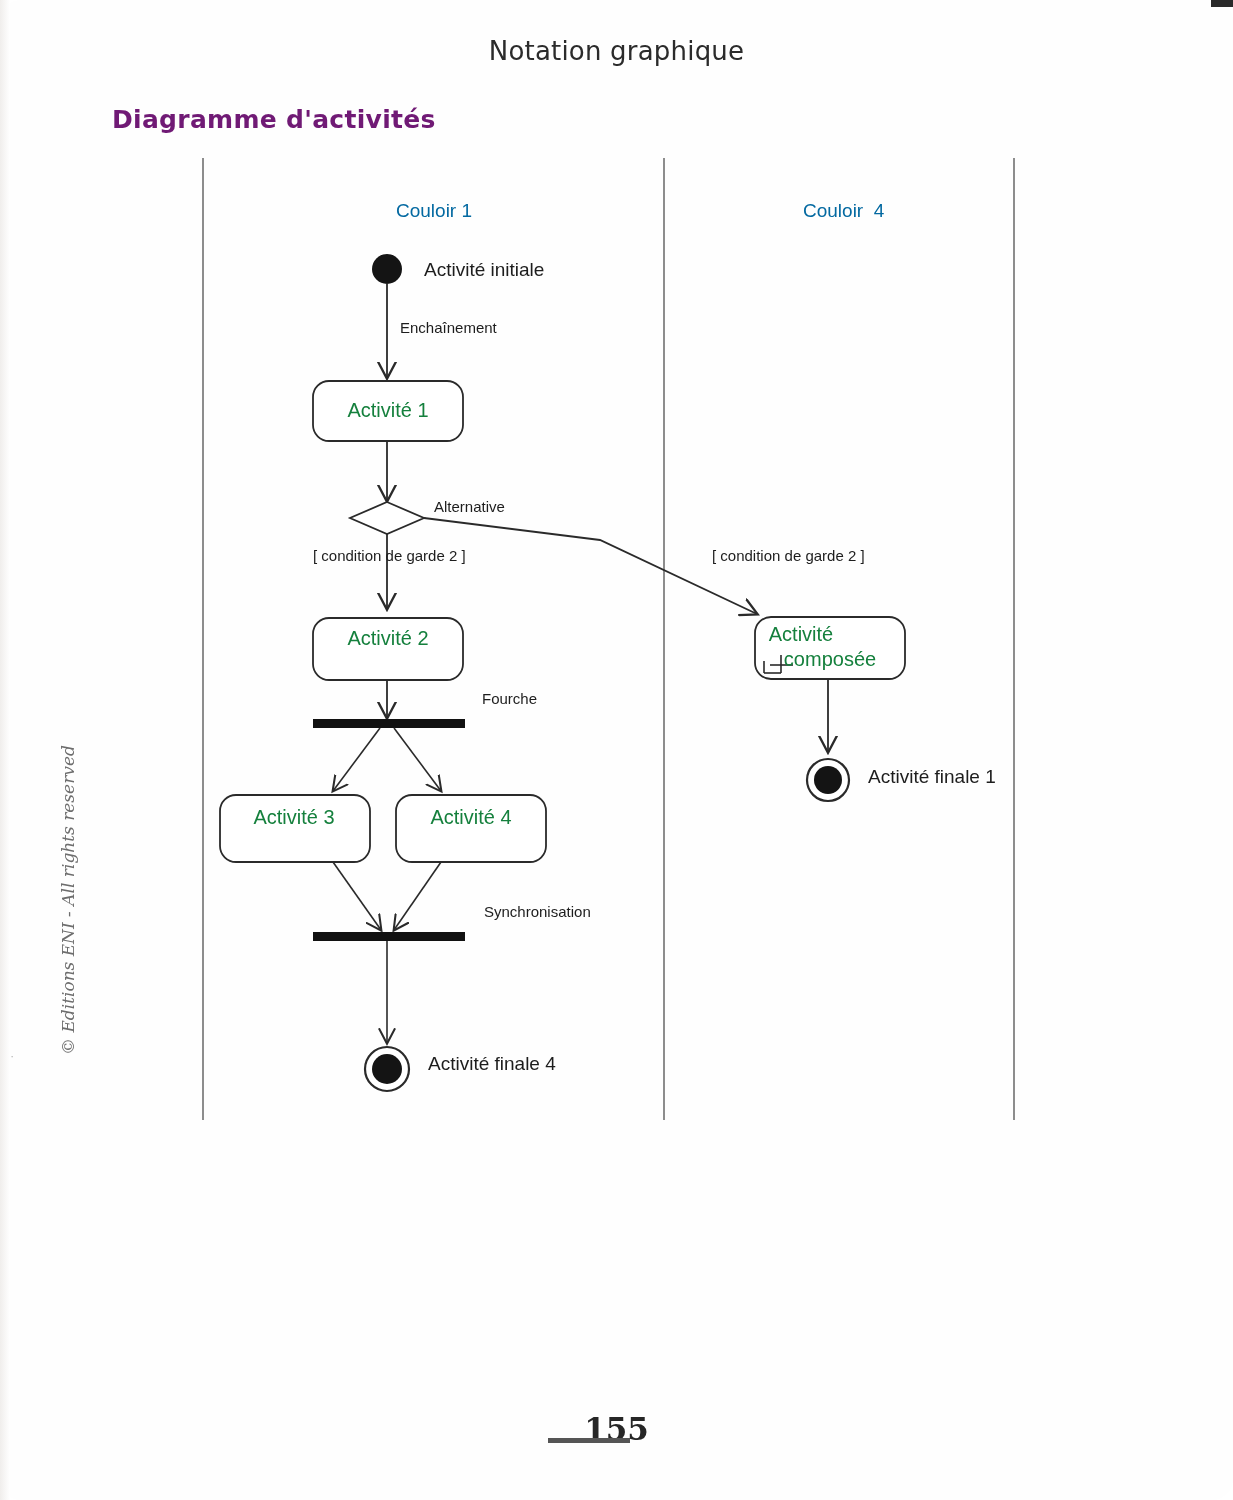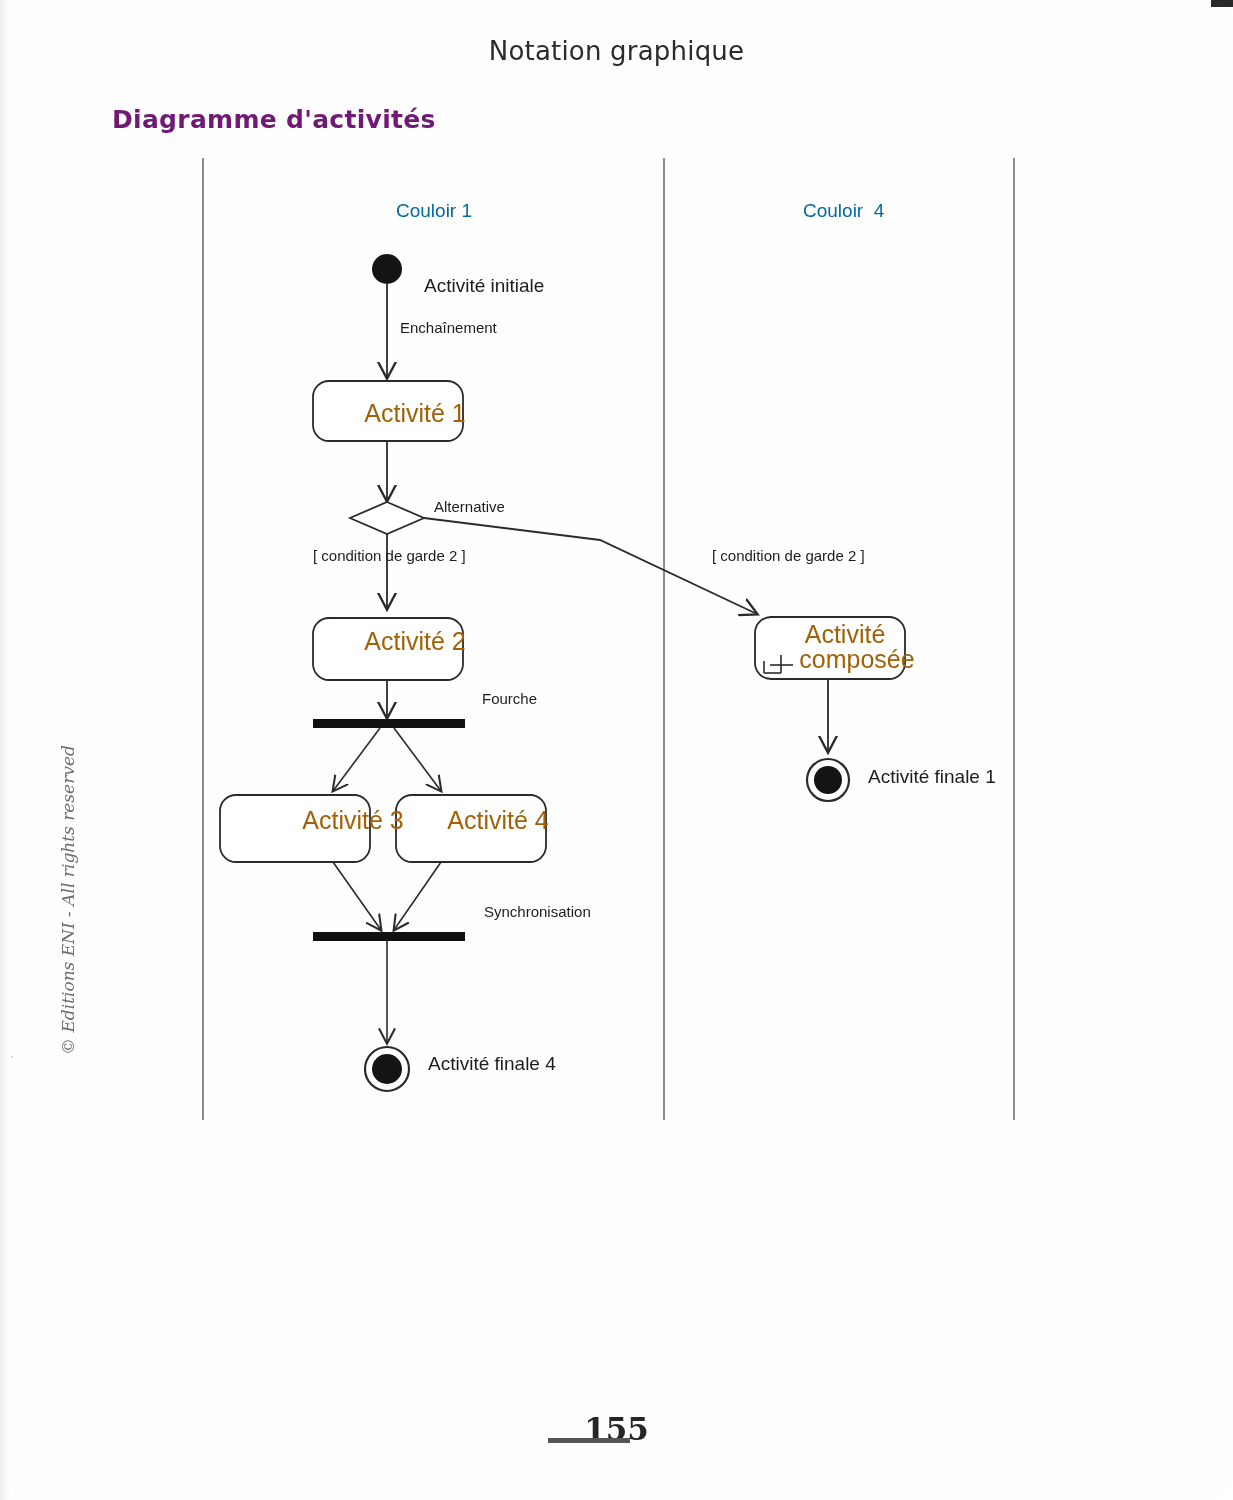--- a/index.html
+++ b/index.html
@@ -94,26 +94,25 @@
   }
   .edge-label {
     position: absolute;
     font-size: 15px;
     font-family: "Liberation Sans", sans-serif;
     color: #1d1d1d;
     white-space: pre;
   }
   .box-label {
     position: absolute;
-    font-size: 25px;
-    font-family: "Liberation Sans", sans-serif;
-    color: #a16207;
+    font-size: 20px;
+    font-family: "Liberation Sans", sans-serif;
+    color: #15803d;
     text-align: center;
     white-space: pre;
-    margin-left: 27px;
   }
 
   
   .copyright {
     position: absolute;
     left: 58px;
     top: 1055px;
     width: 330px;
     transform: rotate(-90deg);
     transform-origin: 0 0;
@@ -233,40 +232,40 @@
         <circle cx="828" cy="780" r="21" fill="#ffffff" stroke="#2a2a2a" stroke-width="2.2"></circle>
         <circle cx="828" cy="780" r="14" fill="#141414"></circle>
       </g>
     </svg>
   </div>
 
   <div class="lane-title" id="lane-1-title">Couloir 1</div>
 
   <div class="lane-title" id="lane-2-title">Couloir  4</div>
 
-  <div class="node-label" style="top:259px; left:424px;margin-top:16px;">Activité initiale</div>
+  <div class="node-label" style="top:259px; left:424px;">Activité initiale</div>
 
   <div class="edge-label" style="top:319px; left:400px;">Enchaînement</div>
 
   <div class="box-label" style="top:399px; left:313px; width:150px;">Activité 1</div>
 
   <div class="edge-label" style="top:498px; left:434px;">Alternative</div>
 
   <div class="edge-label" style="top:547px; left:313px;">[ condition de garde 2 ]</div>
 
   <div class="edge-label" style="top:547px; left:712px;">[ condition de garde 2 ]</div>
 
   <div class="box-label" style="top:627px; left:313px; width:150px;">Activité 2</div>
 
-  <div class="box-label" style="top:622px; left:747px; width:142px; line-height:25px;">Activité</div>
+  <div class="box-label" style="top:622px; left:730px; width:142px; line-height:25px;">Activité</div>
   <div class="box-label" style="top:647px; left:755px; width:150px; line-height:25px;">composée</div>
 
   <div class="edge-label" style="top:690px; left:482px;">Fourche</div>
 
-  <div class="box-label" style="top:806px; left:236px; width:180px;">Activité 3</div>
+  <div class="box-label" style="top:806px; left:204px; width:180px;">Activité 3</div>
 
   <div class="box-label" style="top:806px; left:396px; width:150px;">Activité 4</div>
 
   <div class="edge-label" style="top:903px; left:484px;">Synchronisation</div>
 
   <div class="node-label" style="top:1053px; left:428px;">Activité finale 4</div>
 
   <div class="node-label" style="top:766px; left:868px;">Activité finale 1</div>
 
   <div class="dot-mark">·</div>

